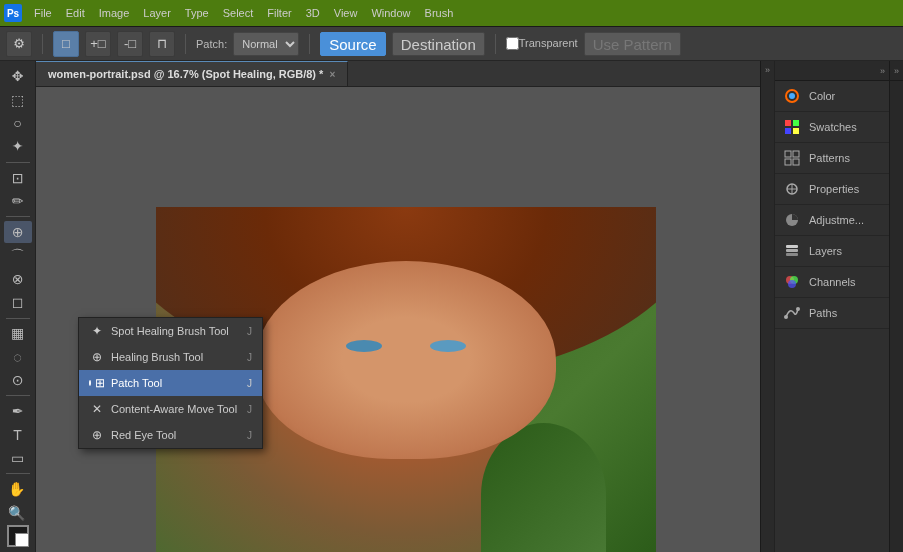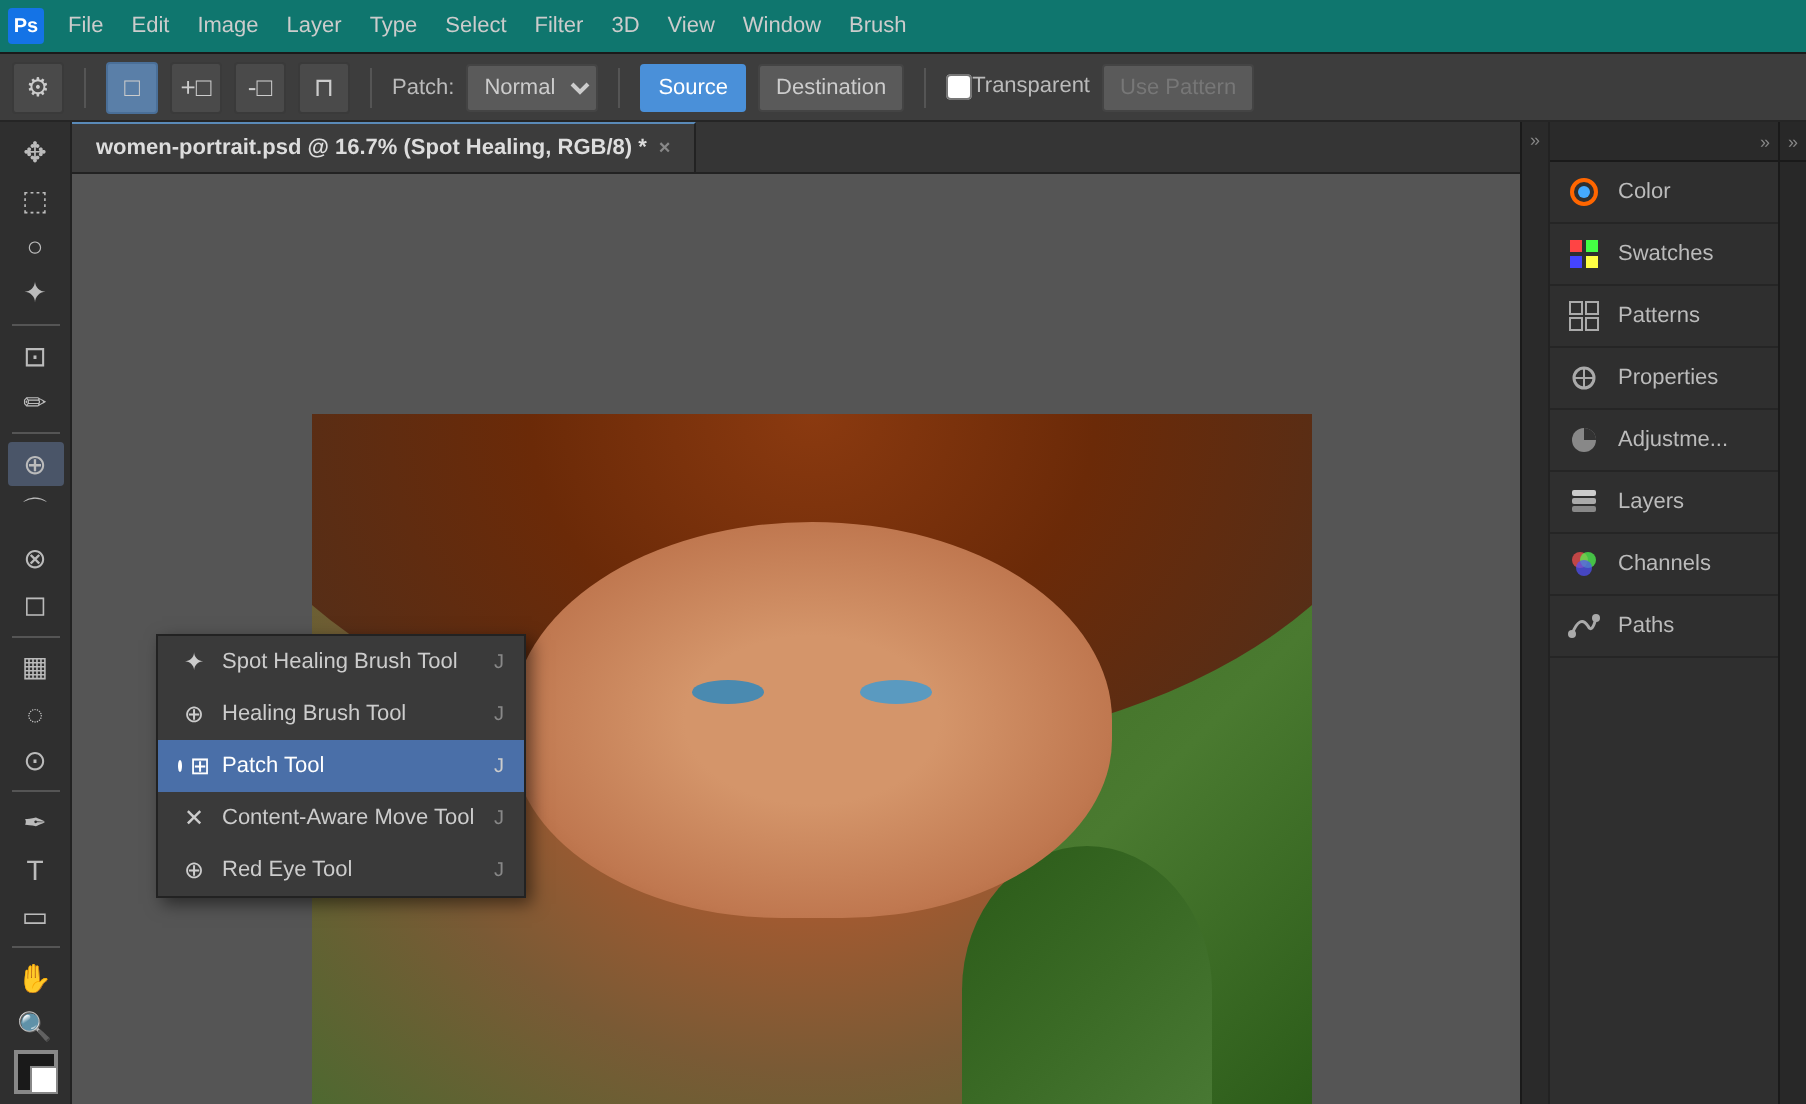--- a/index.html
+++ b/index.html
@@ -1,21 +1,21 @@
 <!DOCTYPE html>
 <html><head>
   <meta charset="utf-8">
   <style>
     * { margin: 0; padding: 0; box-sizing: border-box; }
     body { width: 903px; height: 552px; background: #3c3c3c; font-family: 'Arial', sans-serif; font-size: 11px; color: #ccc; overflow: hidden; position: relative; }
 
     
     #menubar {
       height: 20px;
-      background: #0f766e;
+      background: #4d7c0f;
       display: flex;
       align-items: center;
       padding: 13px 4px;
       gap: 2px;
       border-bottom: 1px solid #1a1a1a;
     }
     .menu-item {
       padding: 2px 6px;
       cursor: pointer;
       color: #ccc;
@@ -38,21 +38,21 @@
       display: flex;
       align-items: center;
       padding: 0 6px;
       gap: 6px;
     }
     .options-btn {
       background: #5a5a5a;
       border: 1px solid #444;
       color: #ccc;
       padding: 3px 8px;
-      font-size: 11px;
+      font-size: 15px;
       cursor: pointer;
       border-radius: 2px;
       height: 24px;
     }
     .options-btn.active { background: #4a90d9; border-color: #4a90d9; color: white; }
     .options-select {
       background: #5a5a5a;
       border: 1px solid #444;
       color: #ccc;
       padding: 2px 4px;

